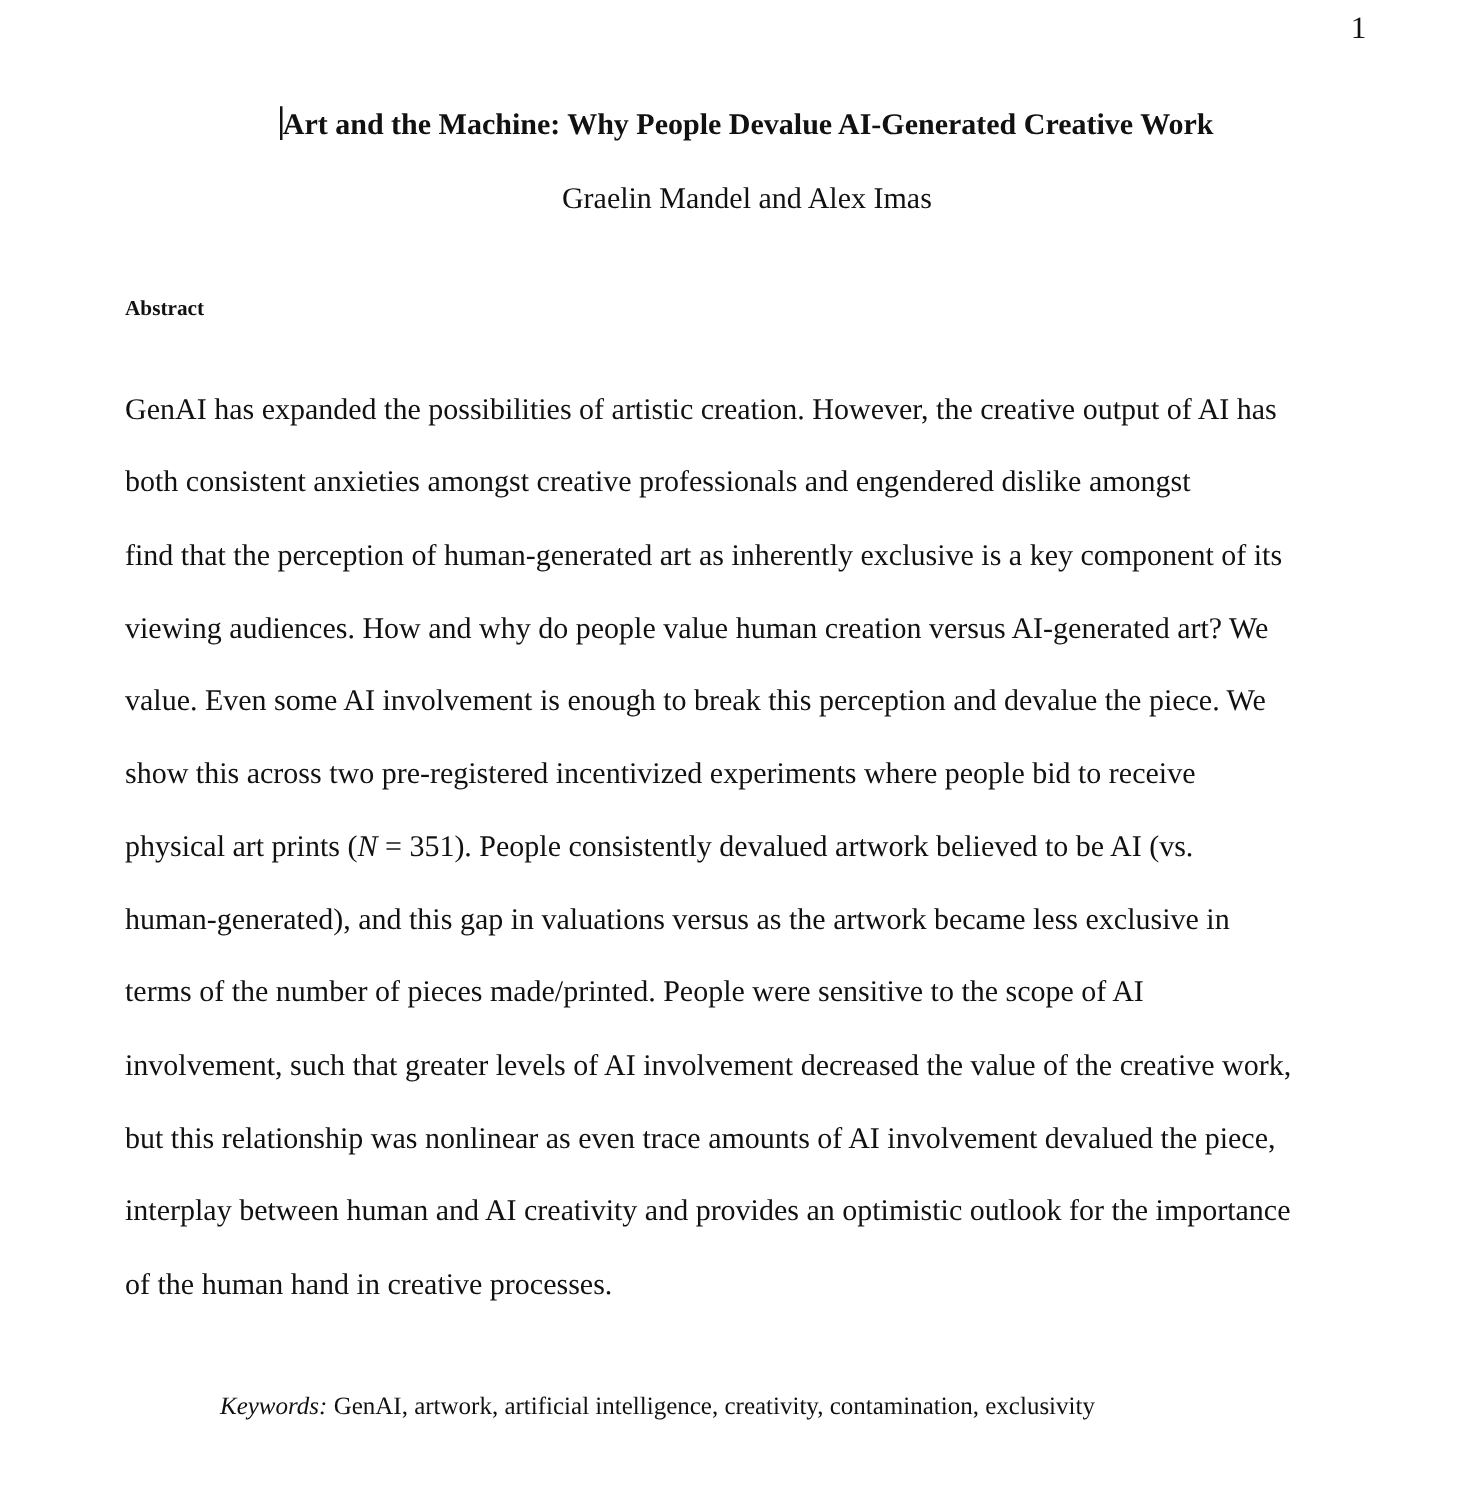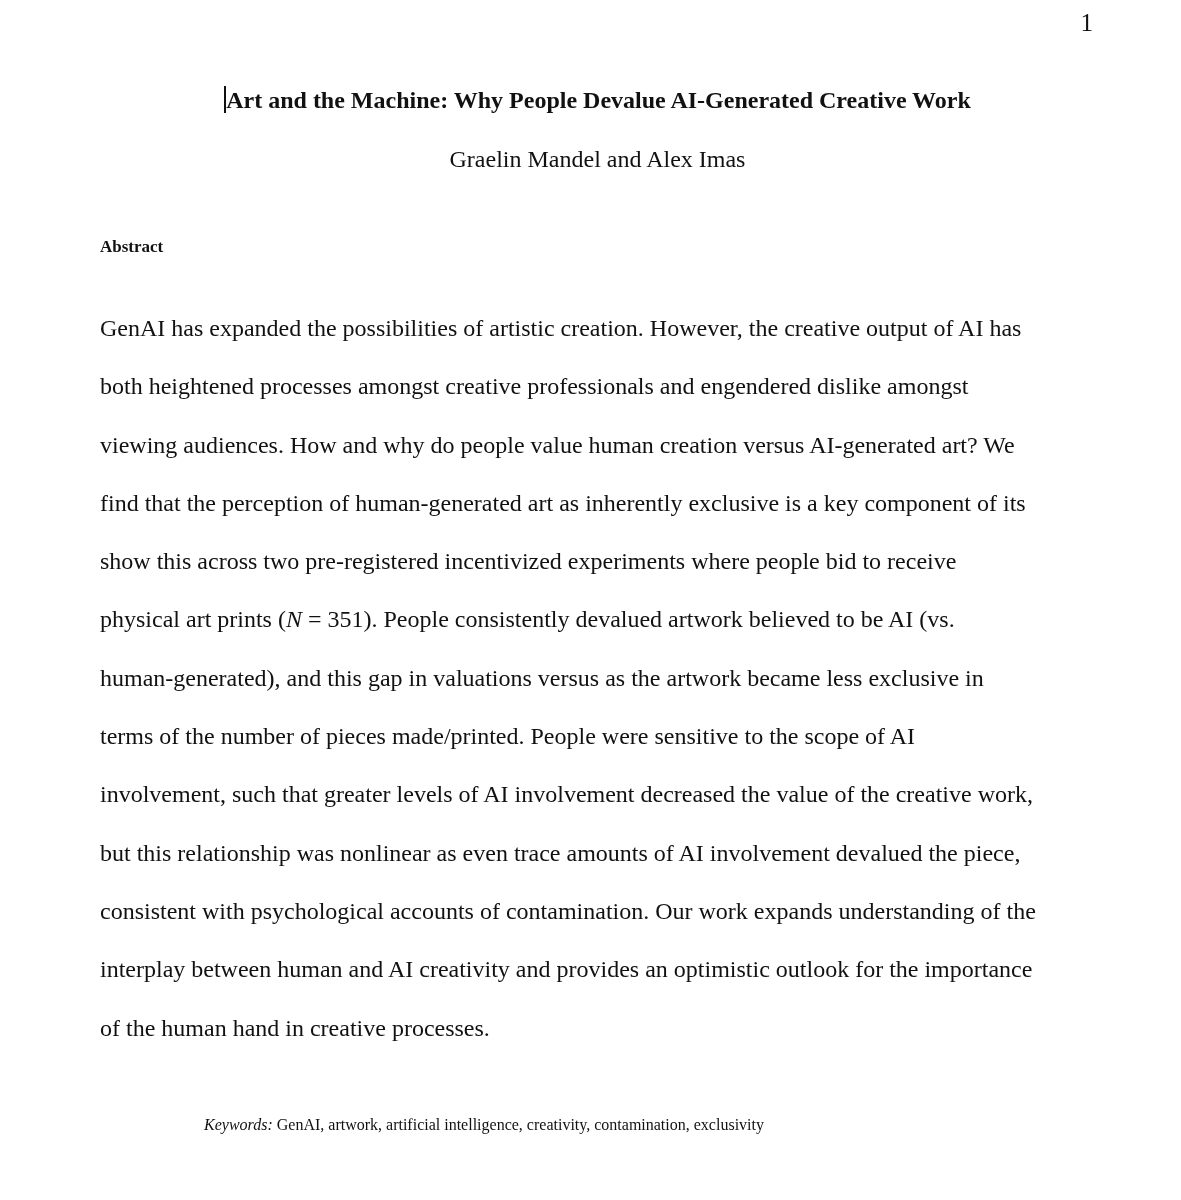--- a/index.html
+++ b/index.html
@@ -68,50 +68,49 @@
       display: block;
       font-size: 24px;
       line-height: 58.3px;
       height: 58.3px;
       white-space: nowrap;
     }
     .keywords {
       position: absolute;
       top: 1109px;
       left: 176px;
-      font-size: 16px;
+      font-size: 20px;
       line-height: 32px;
       white-space: nowrap;
-      margin-left: 28px;
     }
     .keywords-label {
       font-style: italic;
     }
     .ital { font-style: italic; }
   </style>
 </head>
 <body>
 
 <div class="page-number">1</div>
 
 <div class="title"><span class="cursor"></span><span>Art and the Machine: Why People Devalue AI-Generated Creative Work</span></div>
 
 <div class="authors">Graelin Mandel and Alex Imas</div>
 
 <div class="abstract-heading">Abstract</div>
 
 <div class="abstract-body">
   <span class="abstract-line">GenAI has expanded the possibilities of artistic creation. However, the creative output of AI has</span>
-  <span class="abstract-line">both heightened processes amongst creative professionals and engendered dislike amongst</span>
+  <span class="abstract-line">both consistent anxieties amongst creative professionals and engendered dislike amongst</span>
+  <span class="abstract-line">find that the perception of human-generated art as inherently exclusive is a key component of its</span>
   <span class="abstract-line">viewing audiences. How and why do people value human creation versus AI-generated art? We</span>
-  <span class="abstract-line">find that the perception of human-generated art as inherently exclusive is a key component of its</span>
+  <span class="abstract-line">value. Even some AI involvement is enough to break this perception and devalue the piece. We</span>
   <span class="abstract-line">show this across two pre-registered incentivized experiments where people bid to receive</span>
   <span class="abstract-line"><span>physical art prints (</span><span class="ital">N</span><span> = 351). People consistently devalued artwork believed to be AI (vs.</span></span>
   <span class="abstract-line">human-generated), and this gap in valuations versus as the artwork became less exclusive in</span>
   <span class="abstract-line">terms of the number of pieces made/printed. People were sensitive to the scope of AI</span>
   <span class="abstract-line">involvement, such that greater levels of AI involvement decreased the value of the creative work,</span>
   <span class="abstract-line">but this relationship was nonlinear as even trace amounts of AI involvement devalued the piece,</span>
-  <span class="abstract-line">consistent with psychological accounts of contamination. Our work expands understanding of the</span>
   <span class="abstract-line">interplay between human and AI creativity and provides an optimistic outlook for the importance</span>
   <span class="abstract-line">of the human hand in creative processes.</span>
 </div>
 
 <div class="keywords"><span class="keywords-label">Keywords:</span><span> GenAI, artwork, artificial intelligence, creativity, contamination, exclusivity</span></div>
 
 </body></html>

